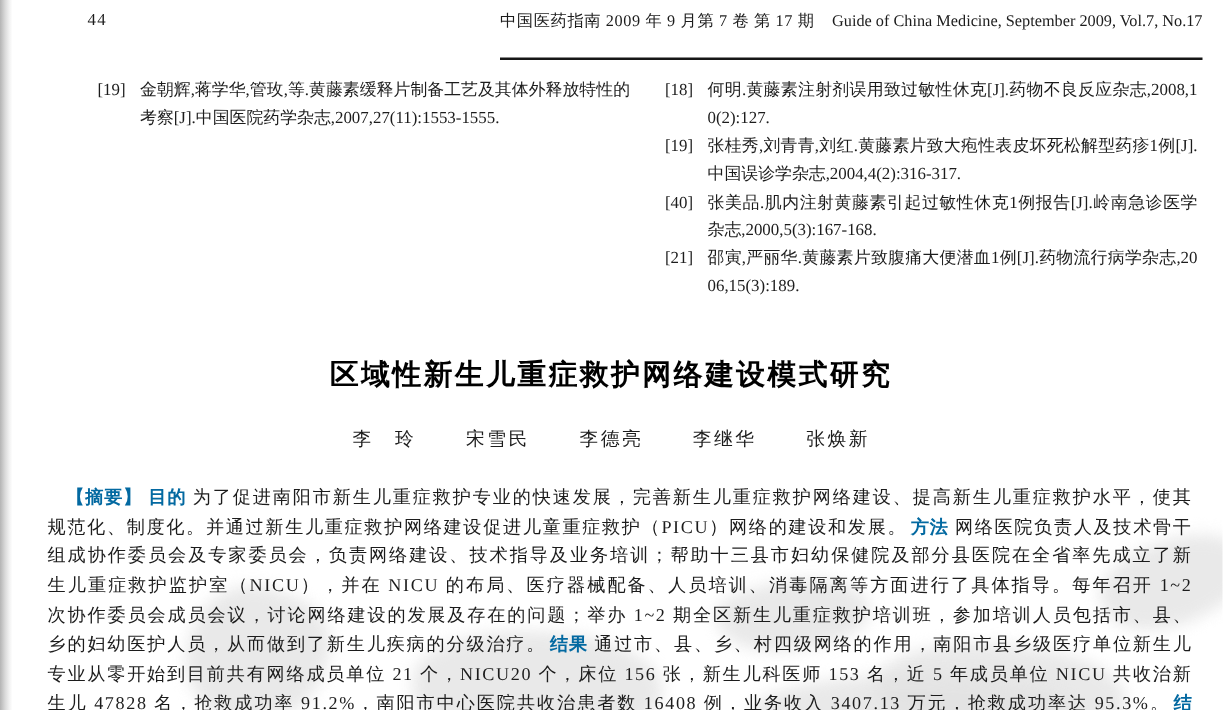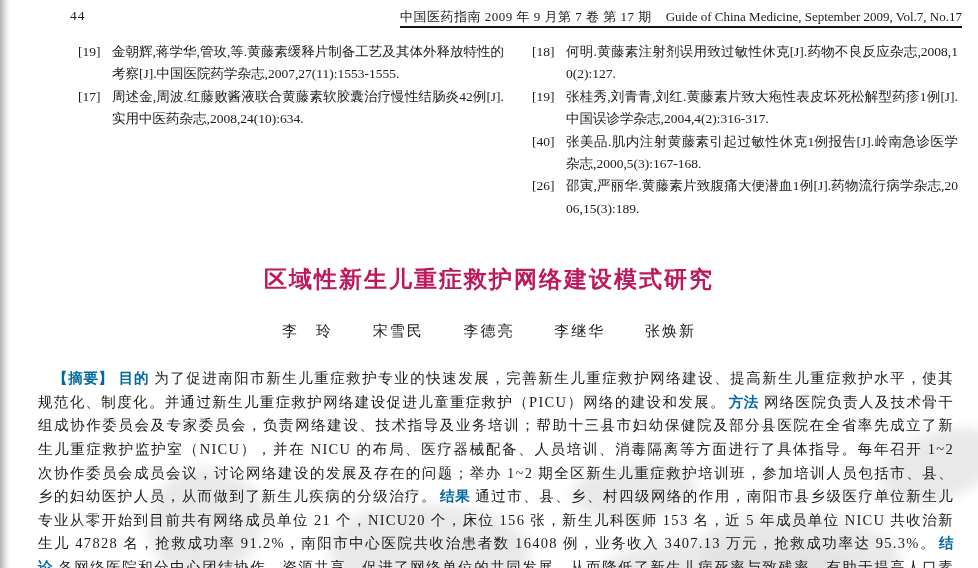--- a/index.html
+++ b/index.html
@@ -25,41 +25,41 @@
   header{
     position:relative;z-index:2;
     display:flex;align-items:flex-start;
     padding:8px 16px 0 70px;
   }
   .pageno{font-size:13.5px;letter-spacing:1px;}
   .jinfo{
     margin-left:auto;
     font-size:13px;
     border-bottom:2px solid #161616;
-    padding-bottom:0;
+    padding-bottom:20px;
     white-space:nowrap;
   }
   .jinfo .cn{margin-right:14px;letter-spacing:.5px;}
 
   .refs{
     position:relative;z-index:2;
     display:grid;grid-template-columns:1fr 1fr;column-gap:28px;
     margin:13px 20px 0 78px;
     font-size:13.5px;line-height:22.4px;
   }
   .ref{display:flex;}
   .ref .num{width:34px;flex-shrink:0;}
   .ref .txt{flex:1;word-break:break-all;text-align:justify;}
 
   h1.title{
     position:relative;z-index:2;
     margin:44px 0 0 0;
     text-align:center;
     font-family:"Liberation Sans","DejaVu Sans",sans-serif;
-    font-size:23px;font-weight:700;color:#be185d;
+    font-size:23px;font-weight:700;color:#000000;
     letter-spacing:2px;
   }
   .authors{
     position:relative;z-index:2;
     margin-top:27px;
     text-align:center;
     font-size:15px;letter-spacing:2px;
   }
   .authors span{display:inline-block;margin:0 17px;font-family:Liberation Mono, monospace;}
 
@@ -97,40 +97,36 @@
       <span class="cn">中国医药指南 2009 年 9 月第 7 卷  第 17 期</span><span class="en">Guide of China Medicine, September 2009, Vol.7, No.17</span>
     </span>
   </header>
 
   <section class="refs">
     <div class="col">
       <div class="ref">
         <span class="num">[19]</span>
         <span class="txt">金朝辉,蒋学华,管玫,等.黄藤素缓释片制备工艺及其体外释放特性的考察[J].中国医院药学杂志,2007,27(11):1553-1555.</span>
       </div>
-      <div class="ref">
-        <span class="num">[17]</span>
-        <span class="txt">周述金,周波.红藤败酱液联合黄藤素软胶囊治疗慢性结肠炎42例[J].实用中医药杂志,2008,24(10):634.</span>
-      </div>
     </div>
     <div class="col">
       <div class="ref">
         <span class="num">[18]</span>
         <span class="txt">何明.黄藤素注射剂误用致过敏性休克[J].药物不良反应杂志,2008,10(2):127.</span>
       </div>
       <div class="ref">
         <span class="num">[19]</span>
         <span class="txt">张桂秀,刘青青,刘红.黄藤素片致大疱性表皮坏死松解型药疹1例[J].中国误诊学杂志,2004,4(2):316-317.</span>
       </div>
       <div class="ref">
         <span class="num">[40]</span>
         <span class="txt">张美品.肌内注射黄藤素引起过敏性休克1例报告[J].岭南急诊医学杂志,2000,5(3):167-168.</span>
       </div>
       <div class="ref">
-        <span class="num">[26]</span>
+        <span class="num">[21]</span>
         <span class="txt">邵寅,严丽华.黄藤素片致腹痛大便潜血1例[J].药物流行病学杂志,2006,15(3):189.</span>
       </div>
     </div>
   </section>
 
   <h1 class="title">区域性新生儿重症救护网络建设模式研究</h1>
 
   <div class="authors">
     <span>李　玲</span>
     <span>宋雪民</span>

